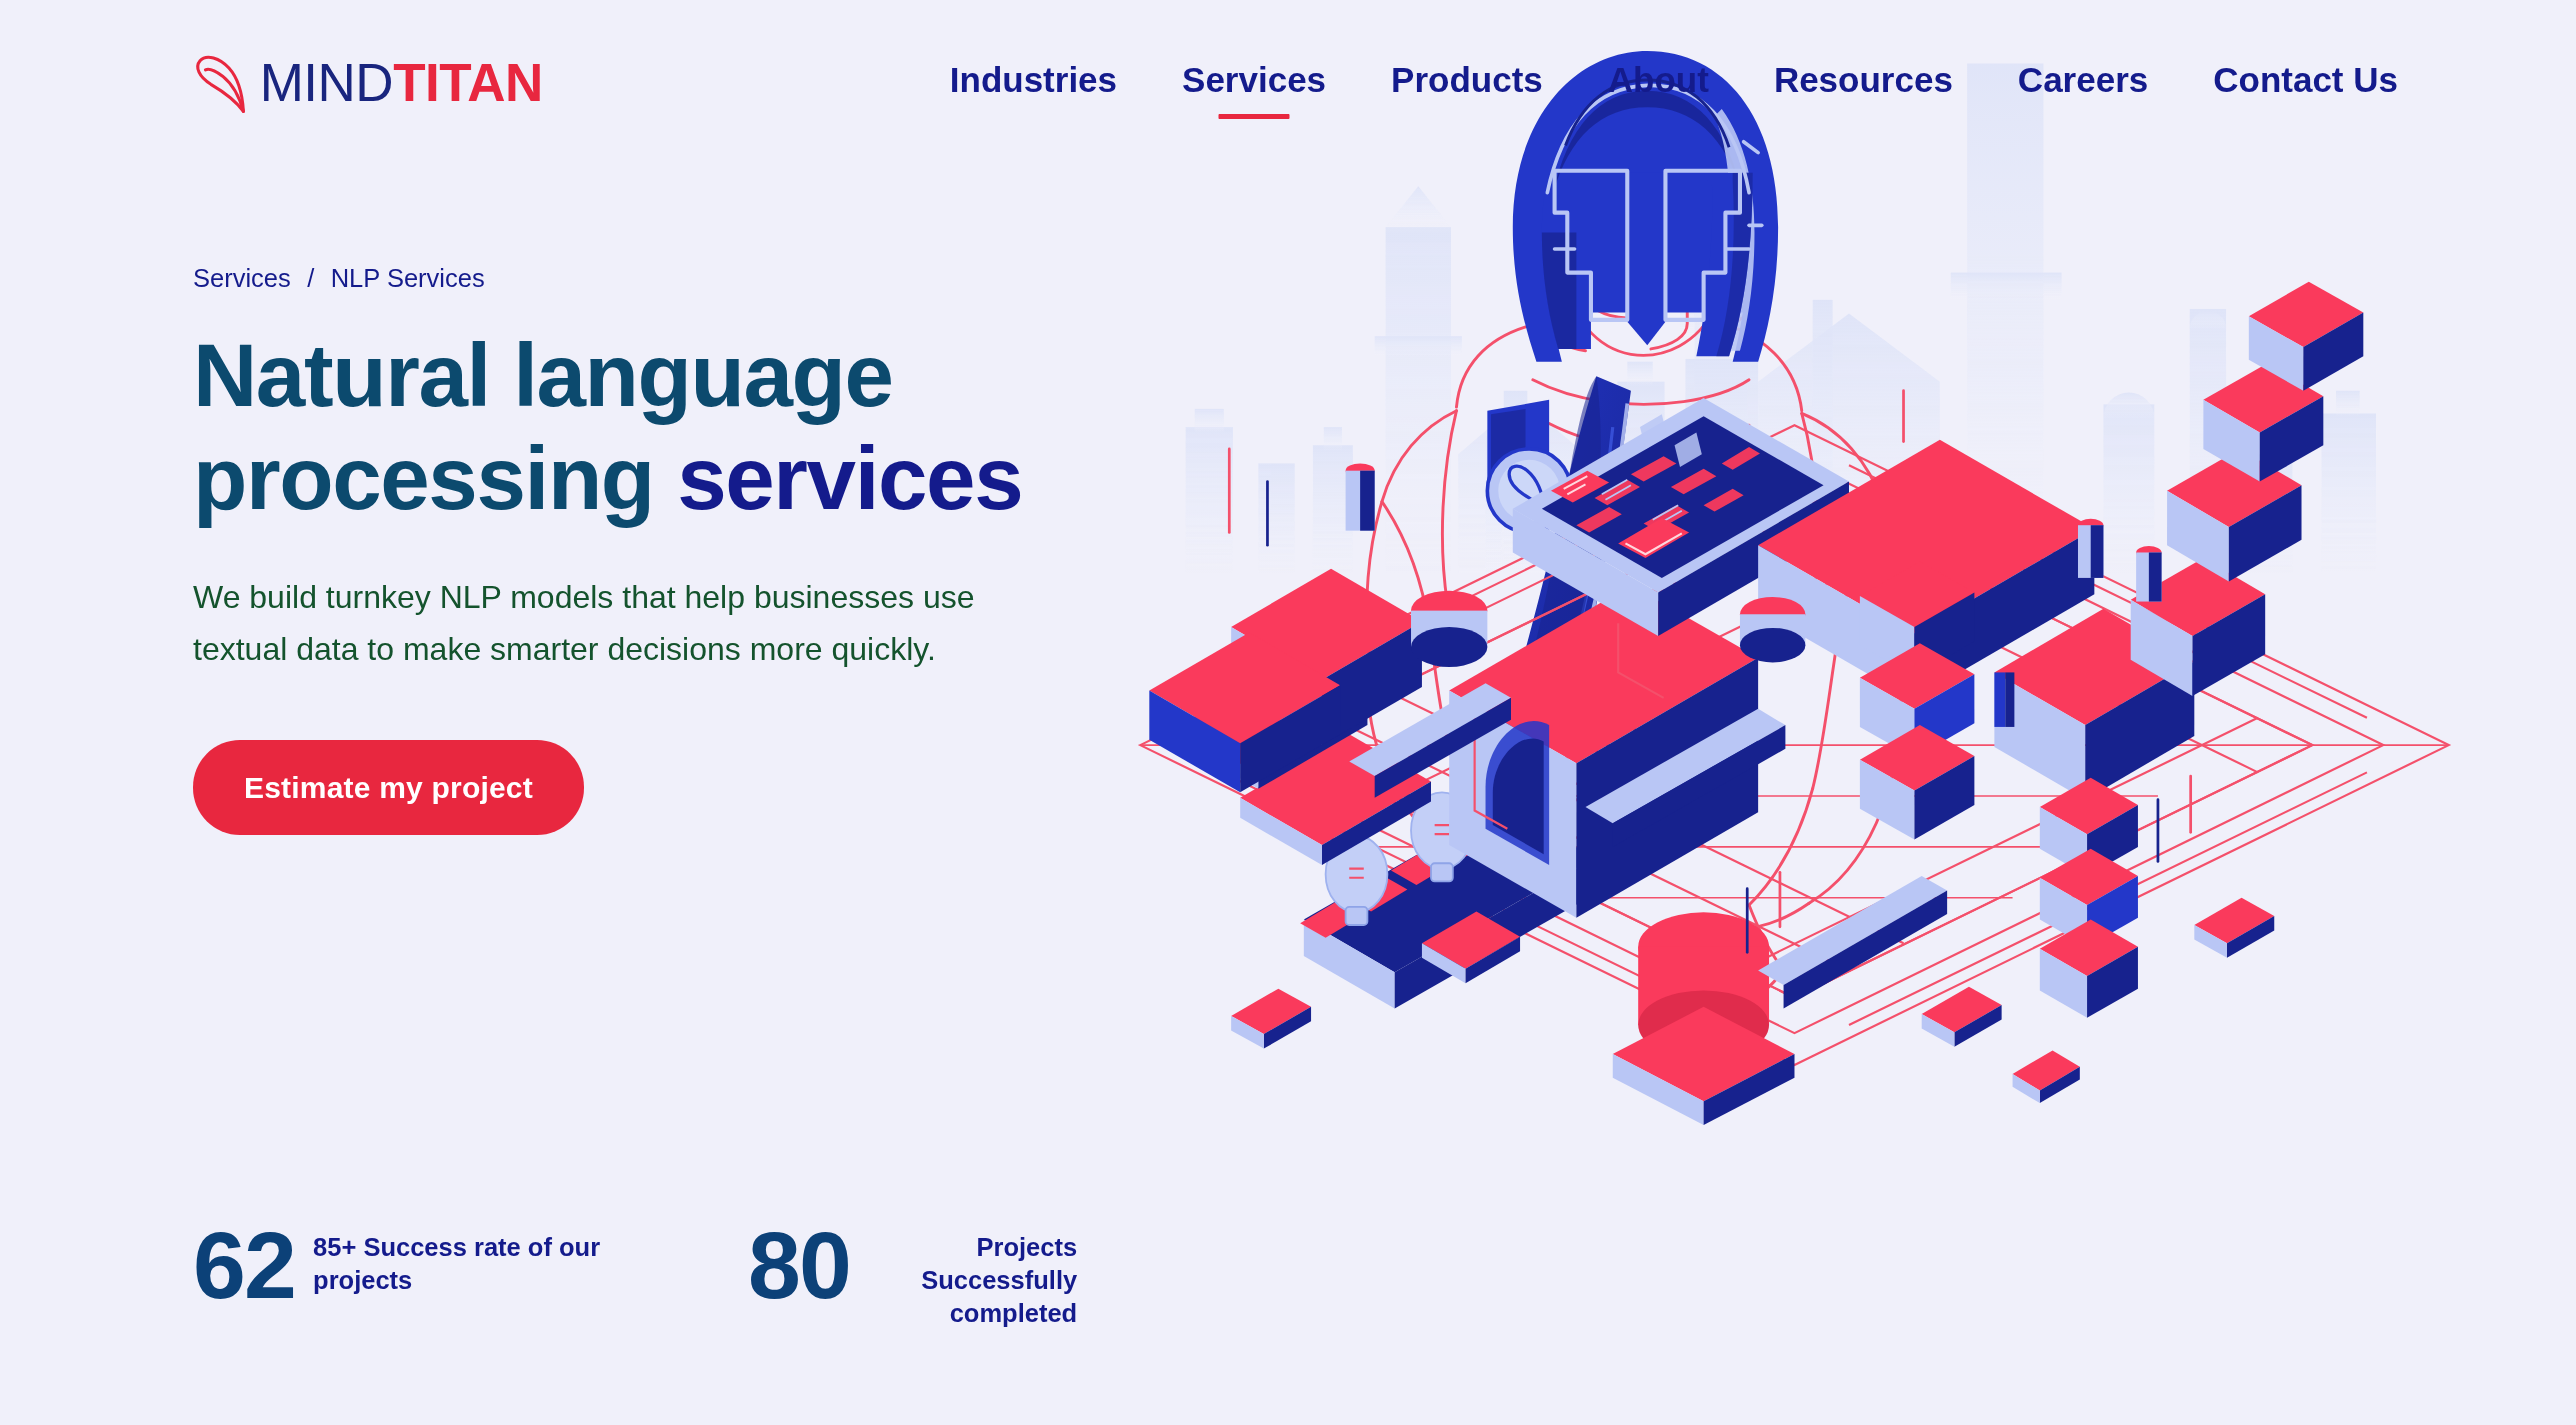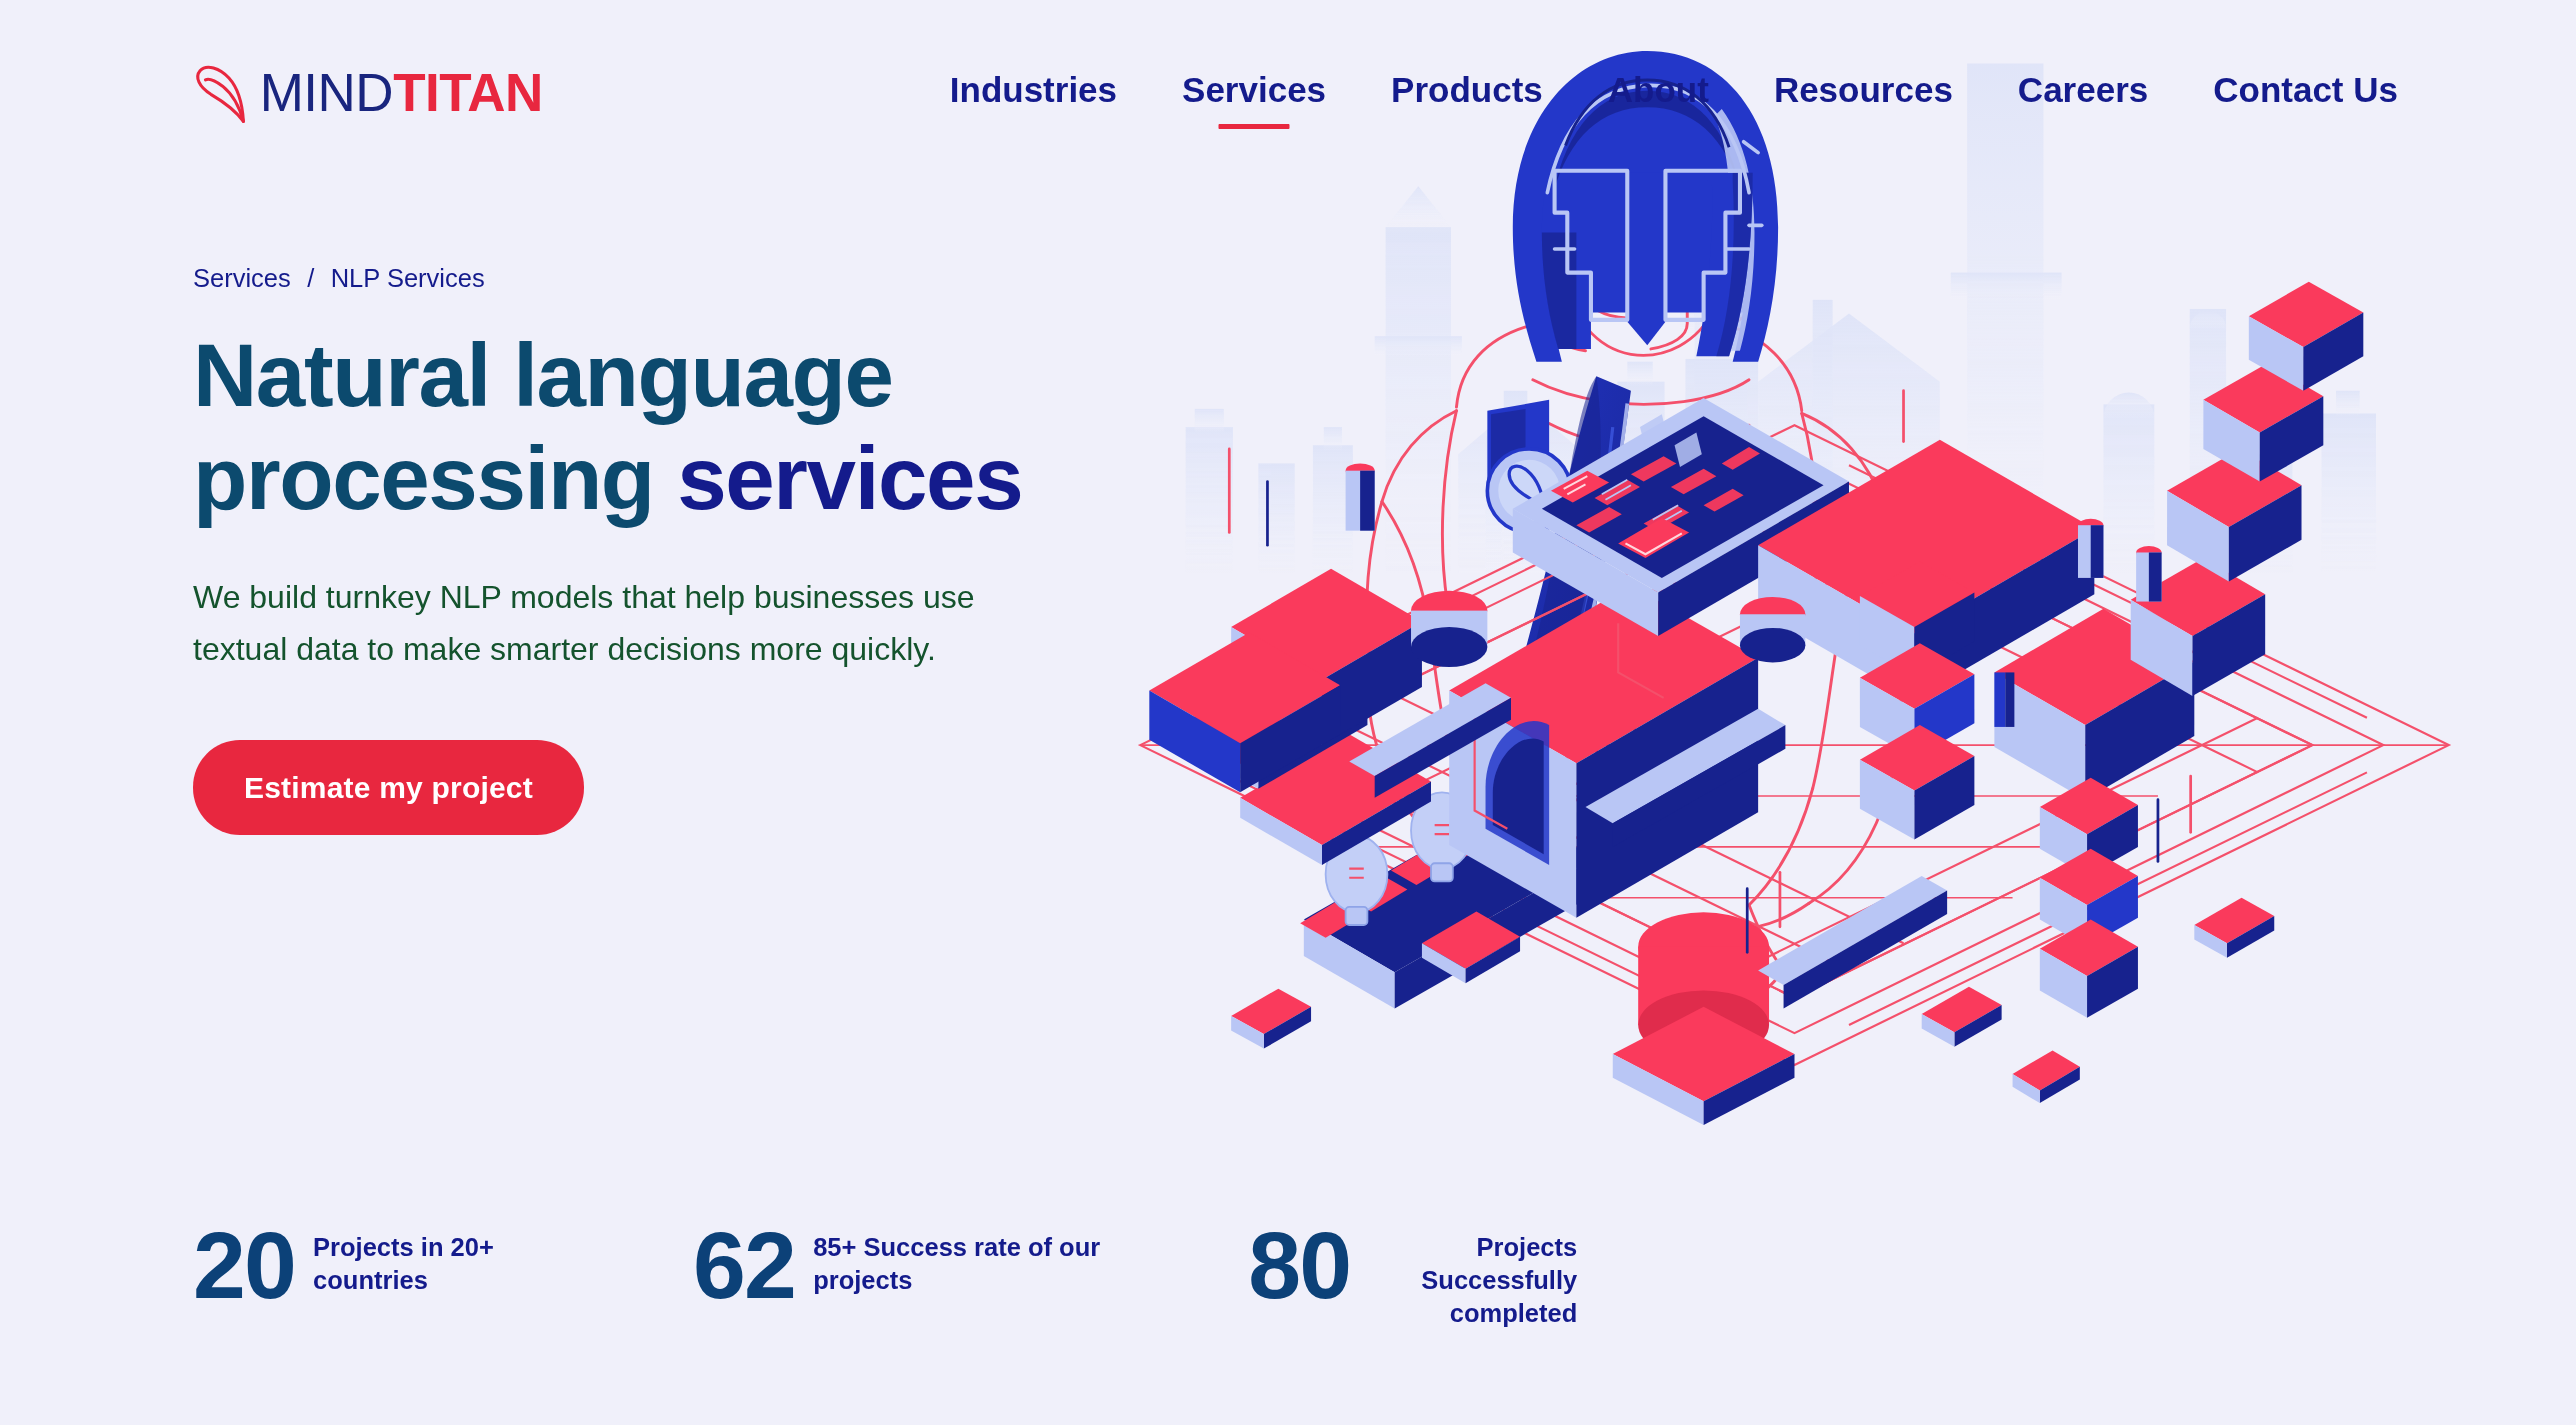--- a/index.html
+++ b/index.html
@@ -12,21 +12,21 @@
   }
   #page {
     position: relative;
     width: 2576px; height: 1425px;
     background: #f0f0fa;
     overflow: hidden;
   }
 
   
   .site-header {
-    position: absolute; top: 16px; left: 0;
+    position: absolute; top: 6px; left: 0;
     width: 2576px; height: 159px;
     display: flex; align-items: center;
     z-index: 40;
     padding-left: 19px;
   }
   .brand {
     position: absolute; left: 191px; top: 42px;
     display: flex; align-items: center; gap: 12.7px;
     text-decoration: none;
     cursor: pointer;
@@ -677,24 +677,20 @@
       <span class="t-red">Natural language processing</span>
       <span class="t-blue">services</span>
     </h1>
 
     <p class="hero-sub">We build turnkey NLP models that help businesses use textual data to make smarter decisions more quickly.</p>
 
     <button class="cta-button">Estimate my project</button>
   </section>
 
   <div class="stats-row">
-    <div class="stat stat-1">
-      <span class="stat-num">20</span>
-      <span class="stat-label">Projects in 20+ countries</span>
-    </div>
     <div class="stat stat-2">
       <span class="stat-num">62</span>
       <span class="stat-label">85+ Success rate of our projects</span>
     </div>
     <div class="stat stat-3">
       <span class="stat-num">80</span>
       <span class="stat-label">Projects Successfully completed</span>
     </div>
   </div>
 

